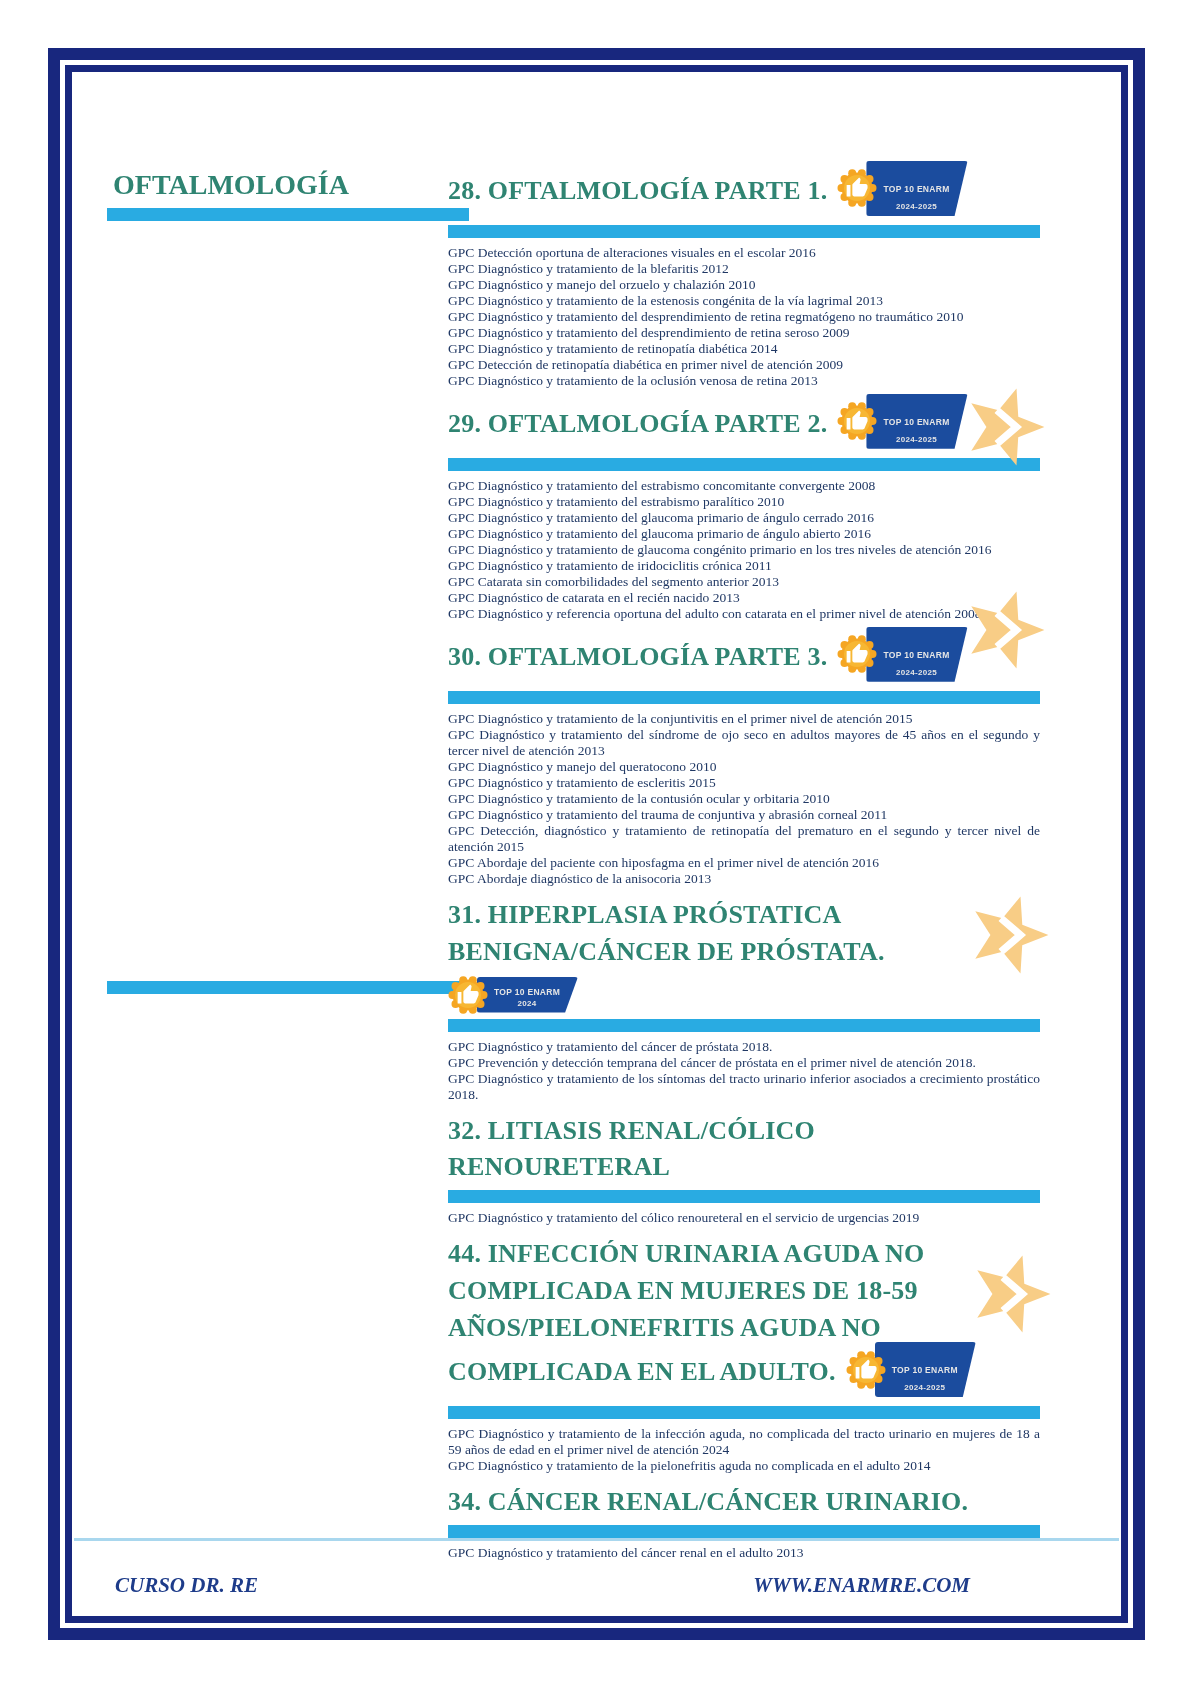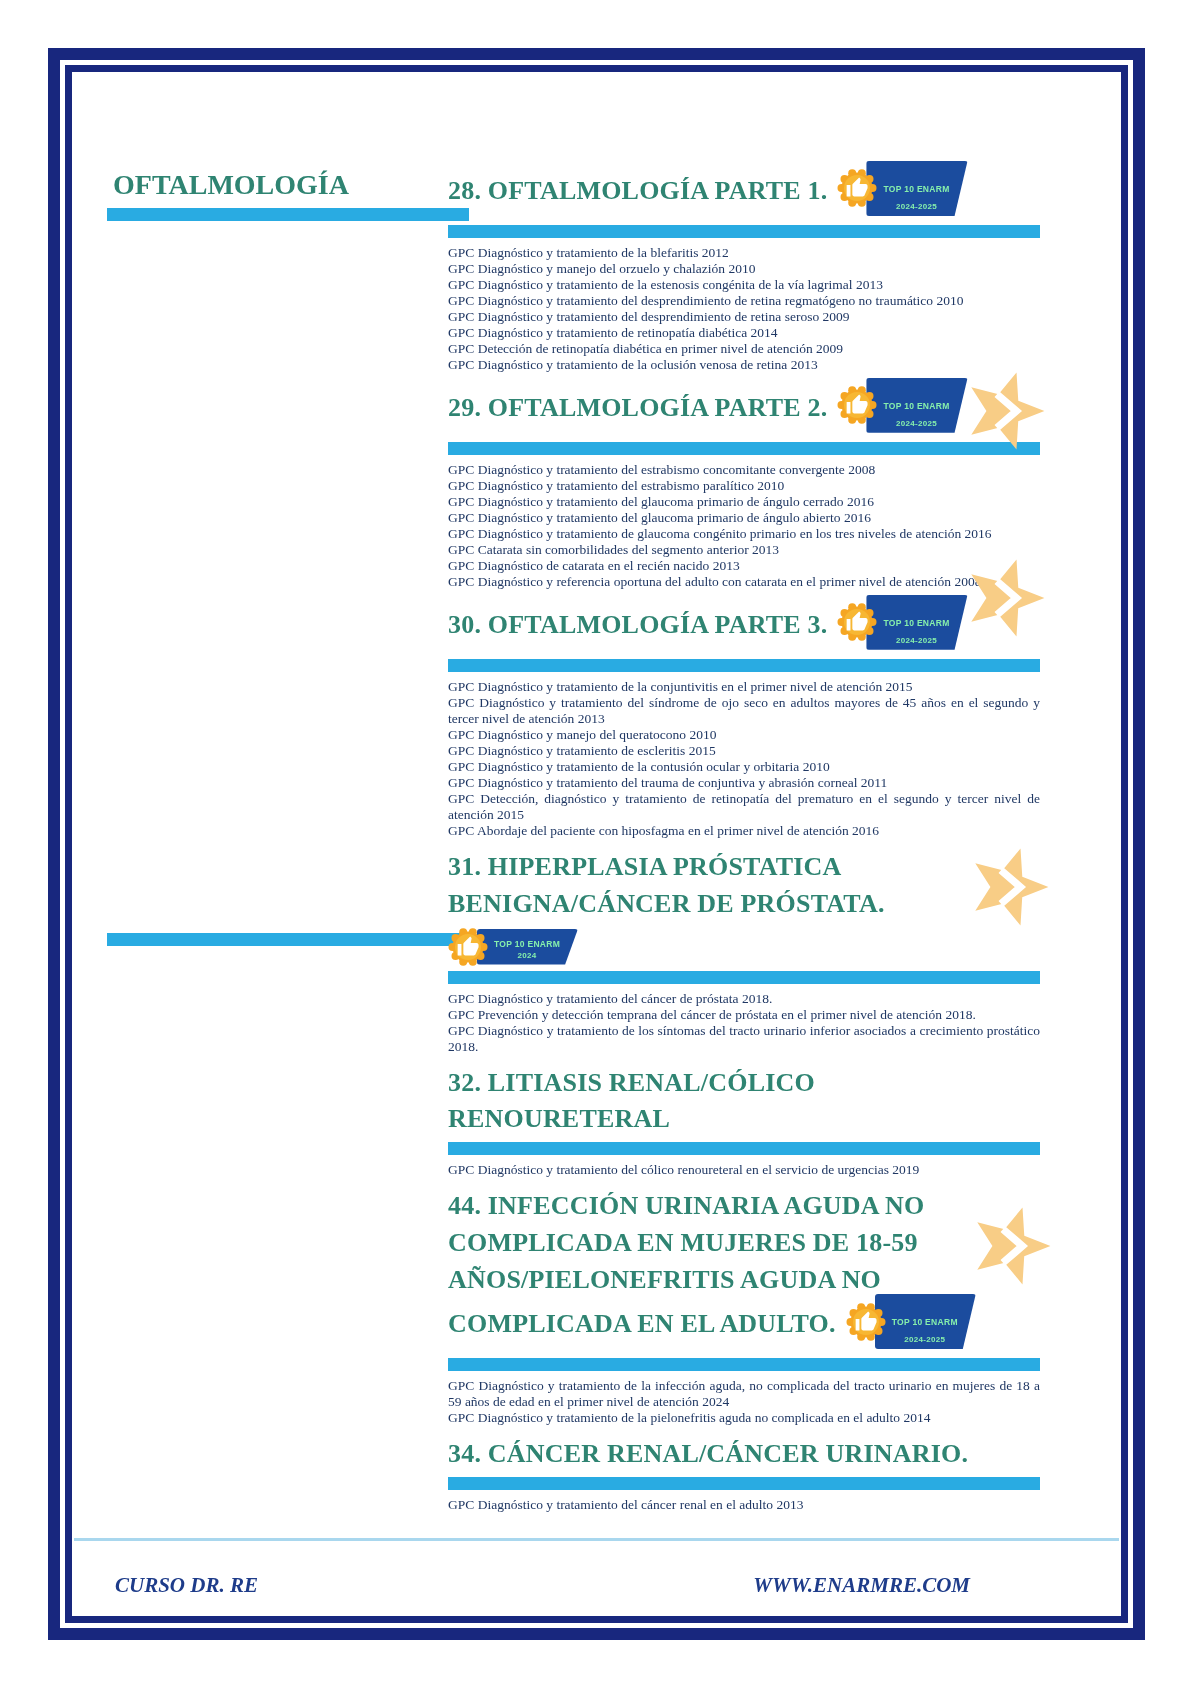--- a/index.html
+++ b/index.html
@@ -32,21 +32,21 @@
   .attach-bar{height:13px;background:#29abe2;}
 
   
   .badge{
     display:inline-flex;align-items:center;vertical-align:middle;
     position:relative;margin-left:10px;transform:translateY(-5px);
   }
   .badge.standalone{display:flex;width:max-content;margin:4px 0 0 0;transform:none;}
   .badge-seal{width:40px;height:40px;position:relative;z-index:2;margin-right:-11px;flex:0 0 auto;}
   .badge-ribbon{
-    background:#1b4c9e;color:#86efac;text-align:center;
+    background:#1b4c9e;color:#e5e5e5;text-align:center;
     font-family:"Liberation Sans", sans-serif;font-weight:bold;
     padding:4px 18px 4px 17px;
     clip-path:polygon(0 0,100% 0,calc(100% - 13px) 100%,0 100%);
     border-radius:3px;
   }
   .badge-l1{font-size:8.5px;line-height:10px;letter-spacing:.3px;white-space:nowrap;}
   .badge-l2{font-size:8px;line-height:10px;letter-spacing:.3px;white-space:nowrap;}
 
   
   .star{position:absolute;width:88px;height:88px;}
@@ -109,20 +109,21 @@
       <div class="sec-title">
         <span>28. OFTALMOLOGÍA PARTE 1.</span><span class="badge">
             <svg class="badge-seal" viewBox="0 0 40 40">
               <use href="#seal-def"></use>
             </svg>
             <span class="badge-ribbon"><span class="badge-l1">TOP 10 ENARM</span><span class="badge-l2" style="display:block">2024-2025</span></span>
           </span>
       </div>
       <div class="sec-bar"></div>
       <div class="gpc-list">
+        <div class="gpc-item">GPC Detección oportuna de alteraciones visuales en el escolar 2016</div>
         <div class="gpc-item">GPC Diagnóstico y tratamiento de la blefaritis 2012</div>
         <div class="gpc-item">GPC Diagnóstico y manejo del orzuelo y chalazión 2010</div>
         <div class="gpc-item">GPC Diagnóstico y tratamiento de la estenosis congénita de la vía lagrimal 2013</div>
         <div class="gpc-item">GPC Diagnóstico y tratamiento del desprendimiento de retina regmatógeno no traumático 2010</div>
         <div class="gpc-item">GPC Diagnóstico y tratamiento del desprendimiento de retina seroso 2009</div>
         <div class="gpc-item">GPC Diagnóstico y tratamiento de retinopatía diabética 2014</div>
         <div class="gpc-item">GPC Detección de retinopatía diabética en primer nivel de atención 2009</div>
         <div class="gpc-item">GPC Diagnóstico y tratamiento de la oclusión venosa de retina 2013</div>
       </div>
     </div>
@@ -139,20 +140,21 @@
             <span class="badge-ribbon"><span class="badge-l1">TOP 10 ENARM</span><span class="badge-l2" style="display:block">2024-2025</span></span>
           </span>
       </div>
       <div class="sec-bar"></div>
       <div class="gpc-list">
         <div class="gpc-item">GPC Diagnóstico y tratamiento del estrabismo concomitante convergente 2008</div>
         <div class="gpc-item">GPC Diagnóstico y tratamiento del estrabismo paralítico 2010</div>
         <div class="gpc-item">GPC Diagnóstico y tratamiento del glaucoma primario de ángulo cerrado 2016</div>
         <div class="gpc-item">GPC Diagnóstico y tratamiento del glaucoma primario de ángulo abierto 2016</div>
         <div class="gpc-item">GPC Diagnóstico y tratamiento de glaucoma congénito primario en los tres niveles de atención 2016</div>
+        <div class="gpc-item">GPC Diagnóstico y tratamiento de iridociclitis crónica 2011</div>
         <div class="gpc-item">GPC Catarata sin comorbilidades del segmento anterior 2013</div>
         <div class="gpc-item">GPC Diagnóstico de catarata en el recién nacido 2013</div>
         <div class="gpc-item">GPC Diagnóstico y referencia oportuna del adulto con catarata en el primer nivel de atención 2008.</div>
       </div>
     </div>
 
     <div class="sec">
       <svg class="star star-s30" viewBox="0 0 100 100">
           <use href="#star-def"></use>
         </svg>
@@ -167,20 +169,21 @@
       <div class="sec-bar"></div>
       <div class="gpc-list">
         <div class="gpc-item">GPC Diagnóstico y tratamiento de la conjuntivitis en el primer nivel de atención 2015</div>
         <div class="gpc-item">GPC Diagnóstico y tratamiento del síndrome de ojo seco en adultos mayores de 45 años en el segundo y tercer nivel de atención 2013</div>
         <div class="gpc-item">GPC Diagnóstico y manejo del queratocono 2010</div>
         <div class="gpc-item">GPC Diagnóstico y tratamiento de escleritis 2015</div>
         <div class="gpc-item">GPC Diagnóstico y tratamiento de la contusión ocular y orbitaria 2010</div>
         <div class="gpc-item">GPC Diagnóstico y tratamiento del trauma de conjuntiva y abrasión corneal 2011</div>
         <div class="gpc-item">GPC Detección, diagnóstico y tratamiento de retinopatía del prematuro en el segundo y tercer nivel de atención 2015</div>
         <div class="gpc-item">GPC Abordaje del paciente con hiposfagma en el primer nivel de atención 2016</div>
+        <div class="gpc-item">GPC Abordaje diagnóstico de la anisocoria 2013</div>
       </div>
     </div>
 
     <div class="sec">
       <svg class="star star-s31" viewBox="0 0 100 100">
           <use href="#star-def"></use>
         </svg>
       <div class="attach" style="top:84px">
         <div class="attach-bar"></div>
       </div>

